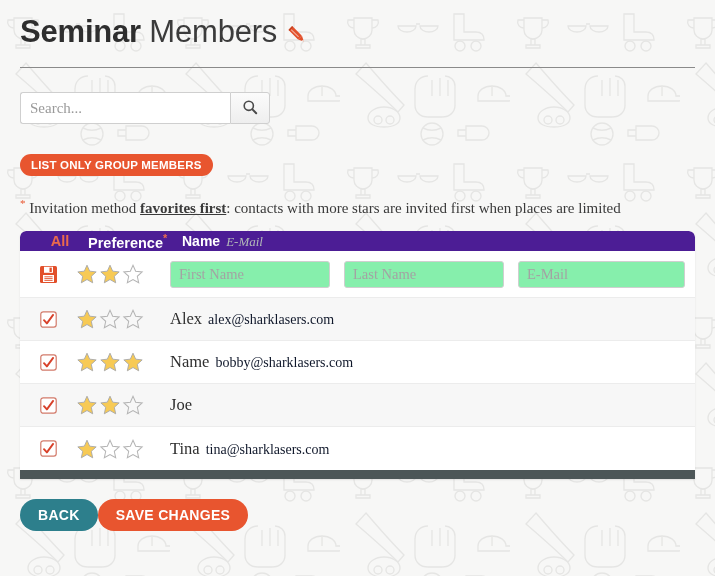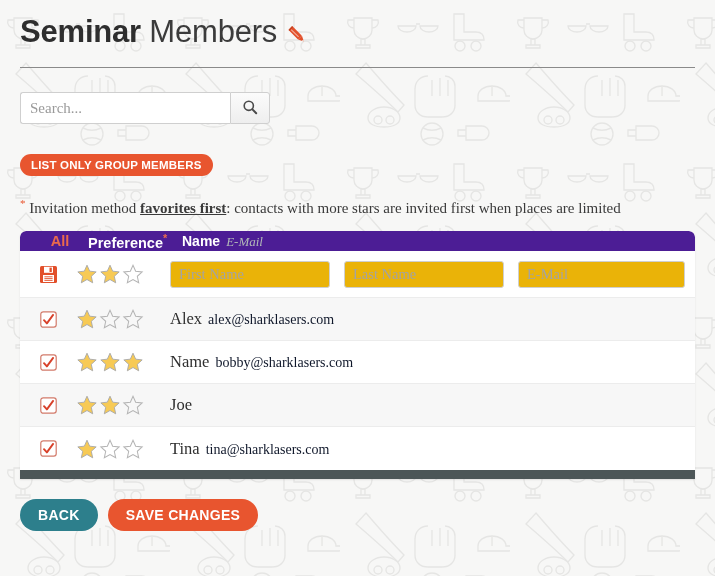--- a/index.html
+++ b/index.html
@@ -247,21 +247,21 @@
     display: flex;
     align-items: center;
     gap: 14px;
     padding-right: 12px;
   }
   .txt {
     height: 27px;
     box-sizing: border-box;
     border: 1px solid #cfcfcf;
     border-radius: 3px;
-    background: #eab308;
+    background: #86efac;
     padding: 0 8px;
     font-family: "Liberation Serif", serif;
     font-size: 14.5px;
     color: #444;
     outline: none;
   }
   .txt::placeholder { color: #a3a3a3; opacity: 1; }
   .txt-first { width: 160px; }
   .txt-last  { width: 160px; }
   .txt-mail  { width: 167px; }
@@ -269,21 +269,20 @@
   .table-footer {
     height: 9px;
     background: #4c5657;
   }
 
   
   .btn-row {
     margin-top: 20px;
     display: flex;
     align-items: center;
-    gap: 10px;
   }
   .btn-back {
     height: 32px;
     padding: 0 18px;
     font-size: 14px;
     letter-spacing: 0.3px;
   }
   .btn-save {
     height: 32px;
     padding: 0 18px;

